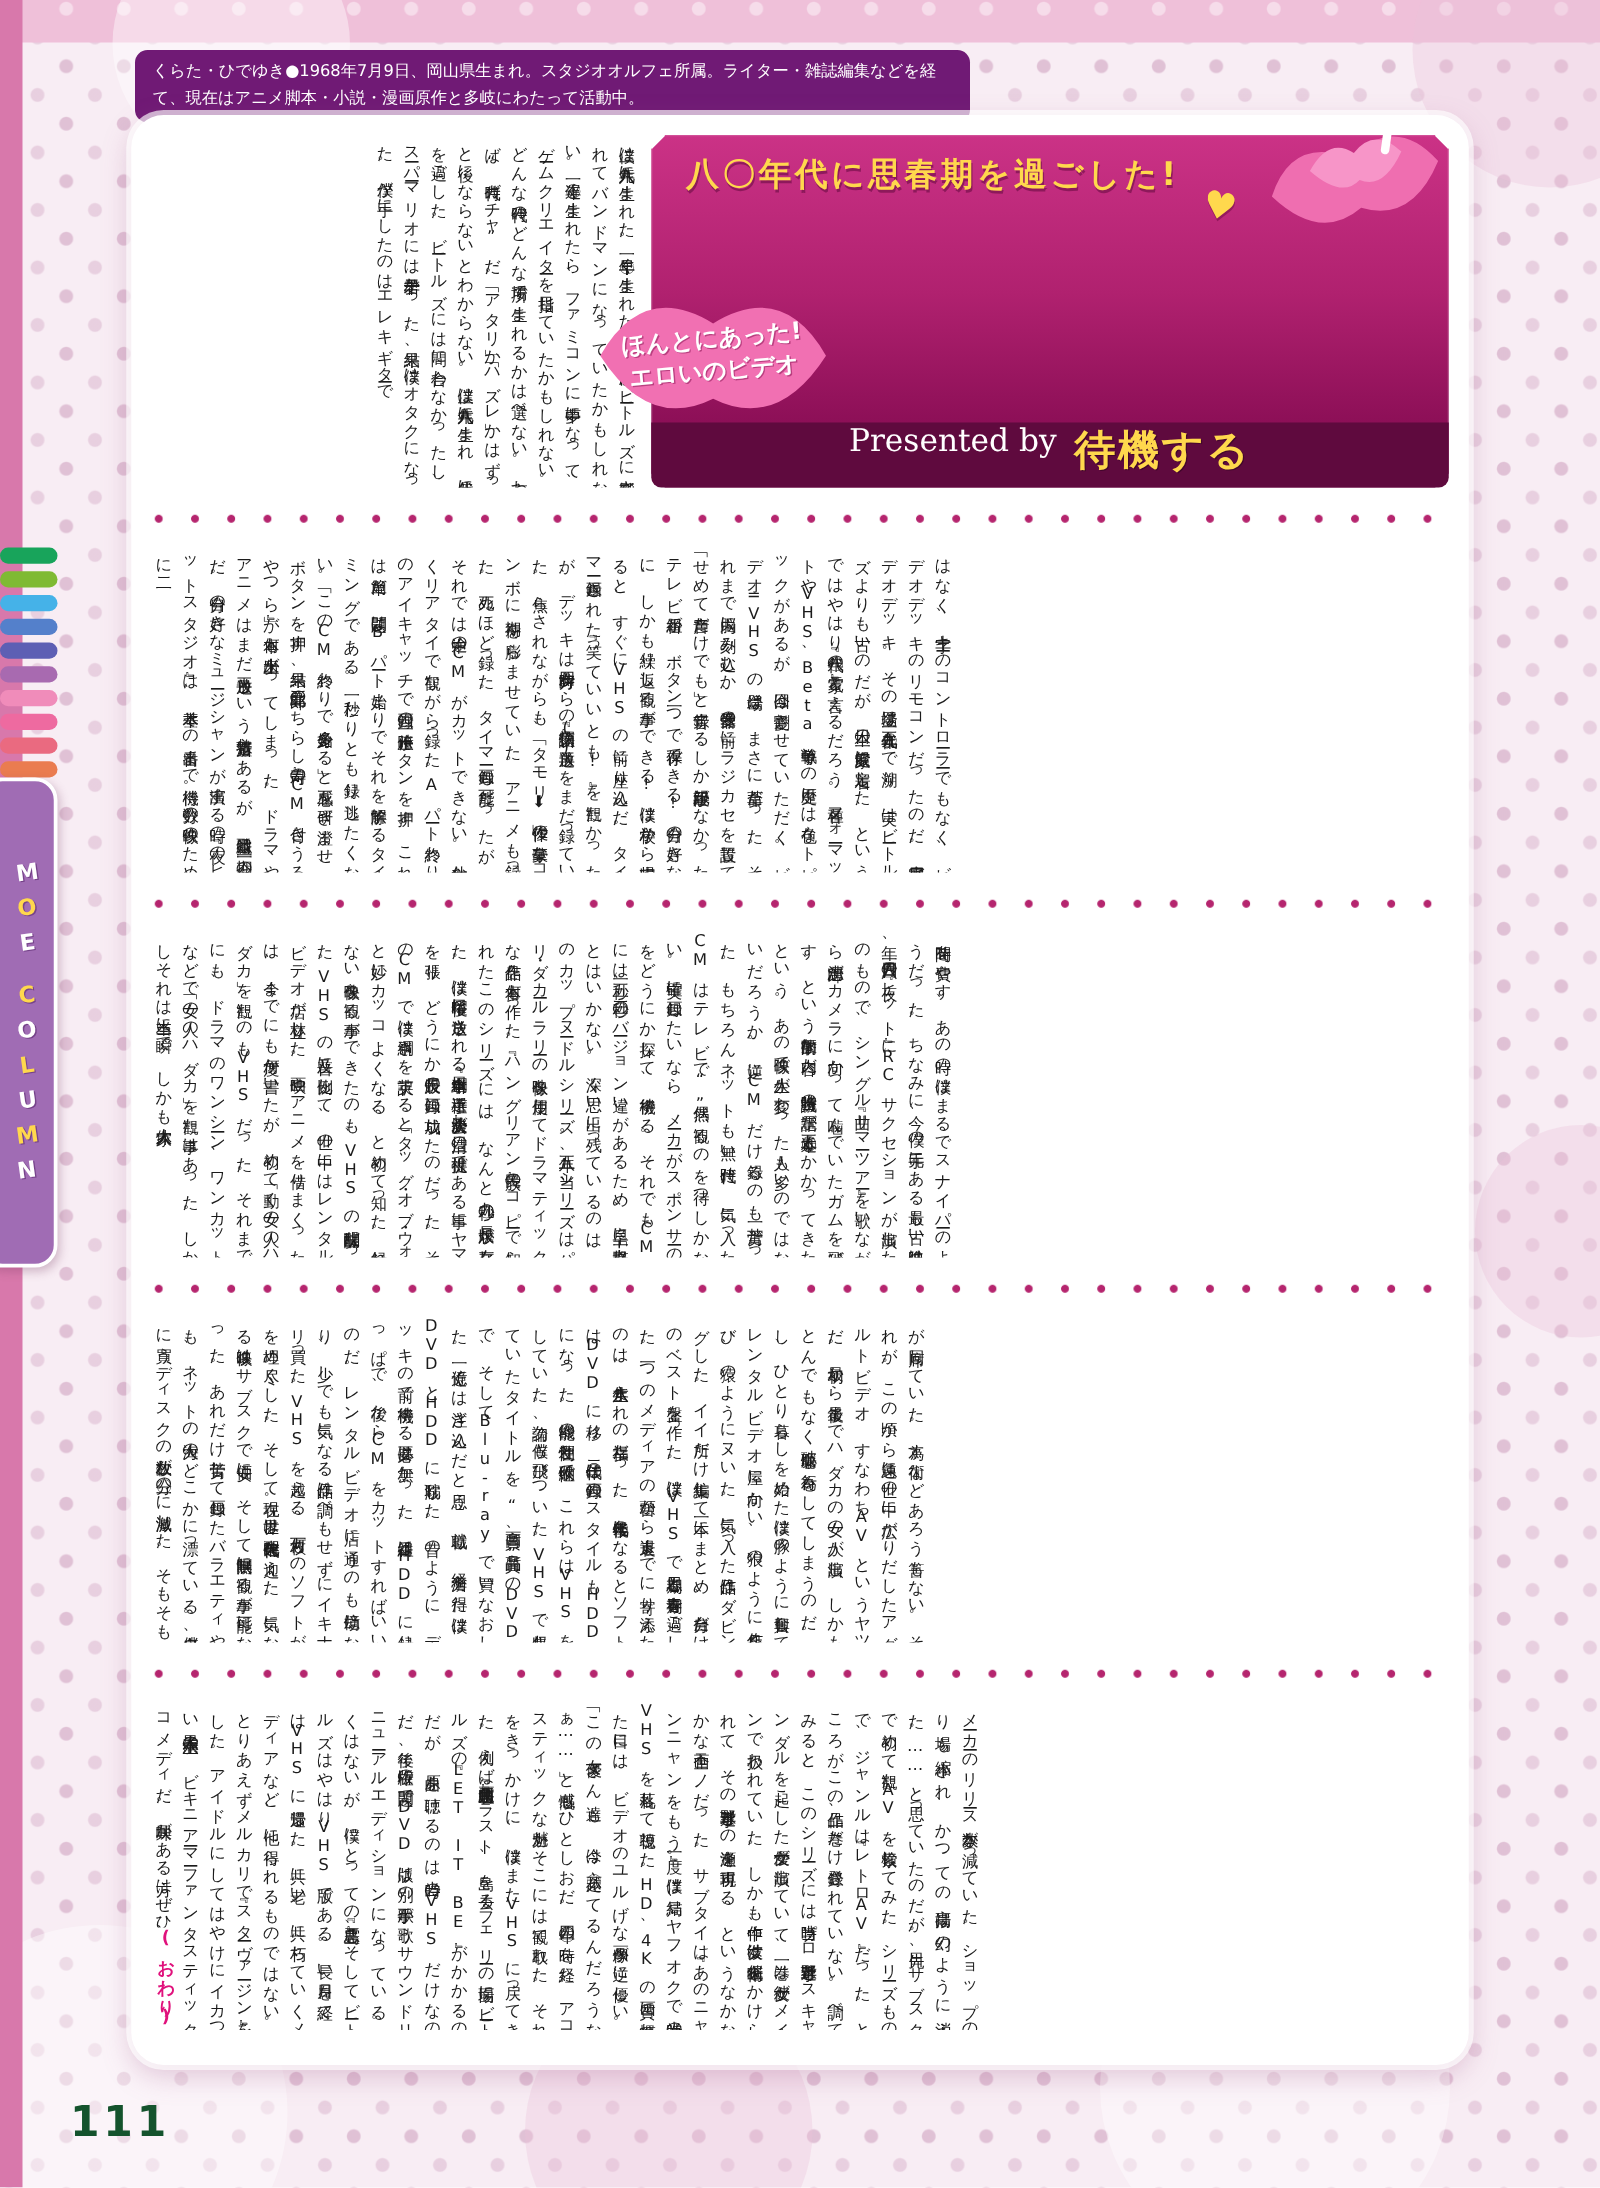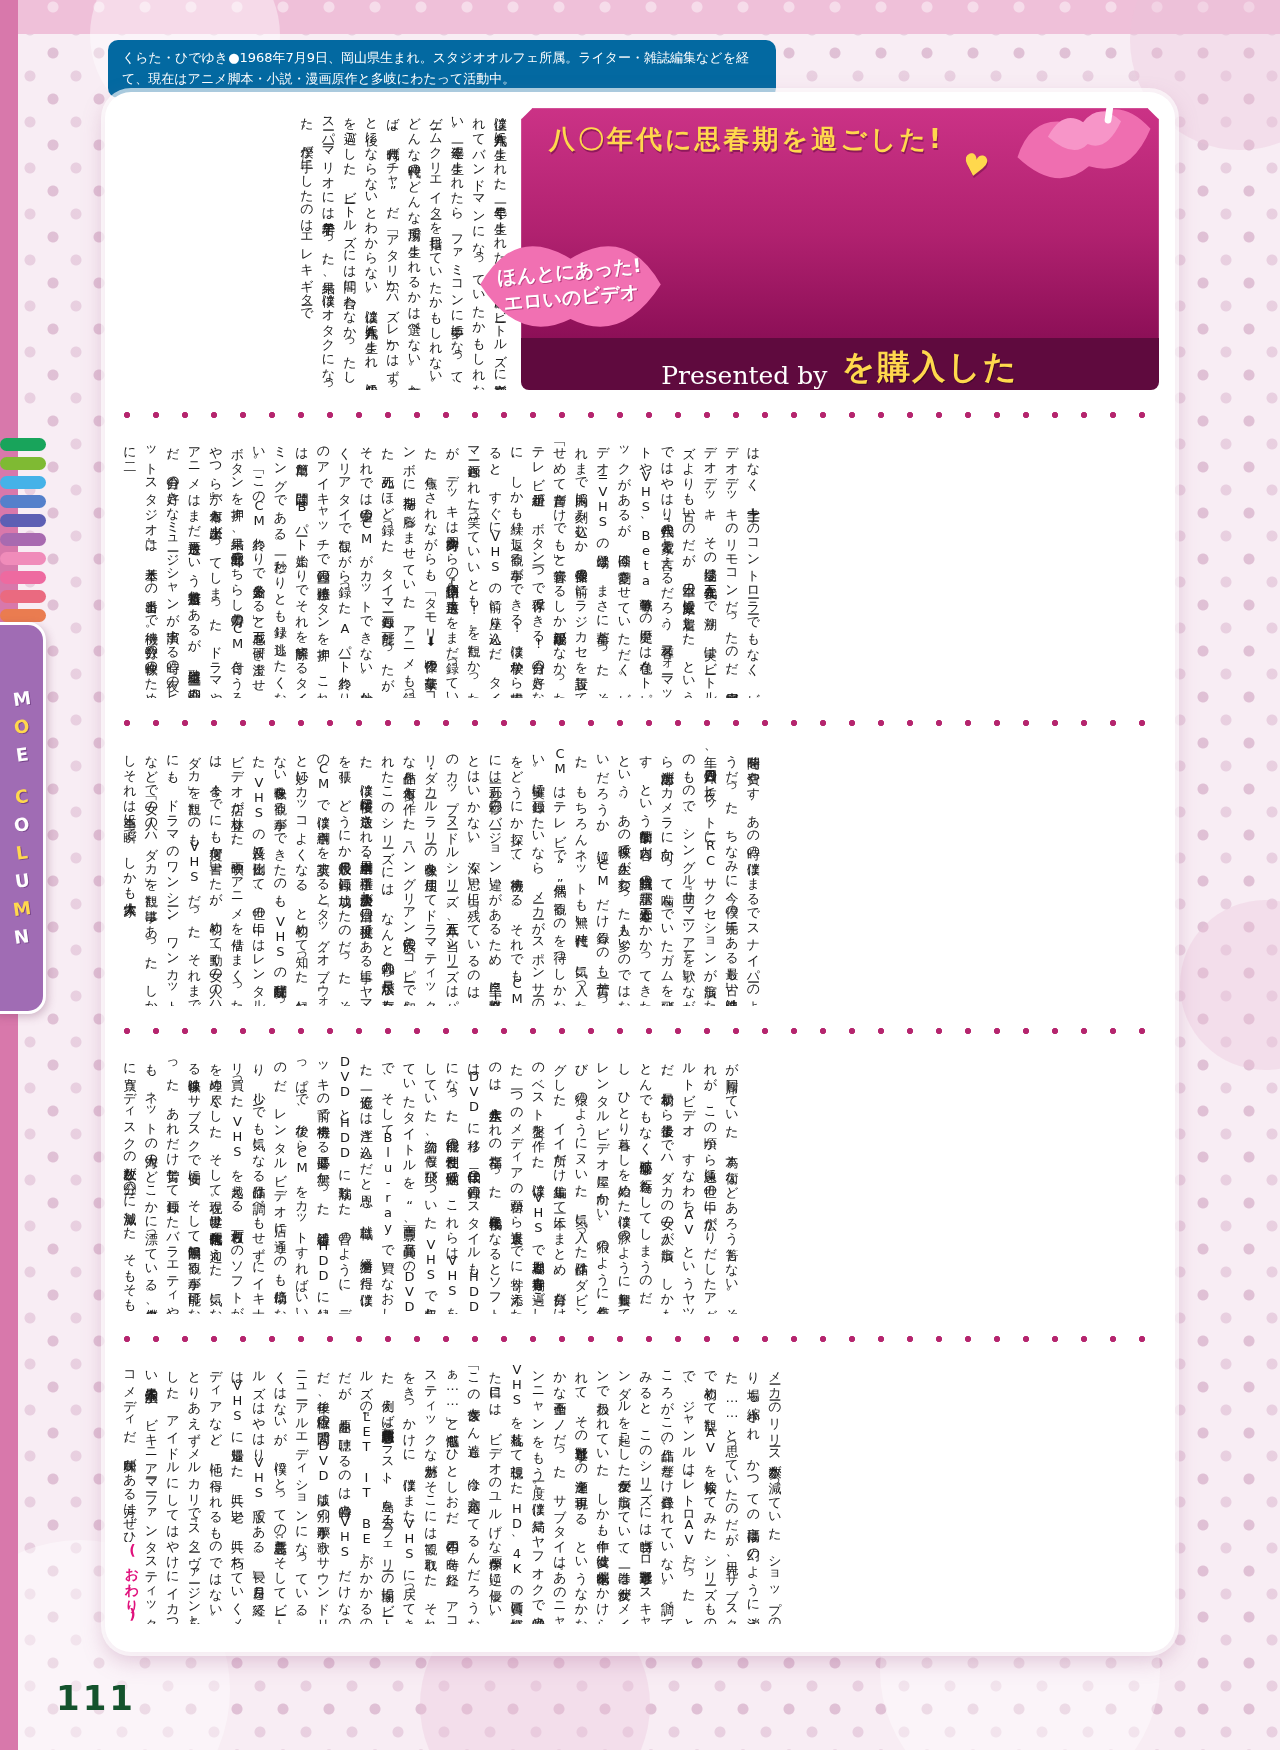--- a/index.html
+++ b/index.html
@@ -36,21 +36,21 @@
   }
   .moe-letter { font-weight:bold; font-size:18px; line-height:1.55; transform:rotate(-8deg);
     text-shadow:1px 1px 0 rgba(90,40,110,.6); }
   .moe-letter.whi { color:#ffffff; }
   .moe-letter.yel { color:#ffd84d; }
   .moe-letter.sp { height:14px; }
 
   
   .bio {
     position:absolute; left:108px; top:40px; width:668px;
-    background:#0369a1; border-radius:10px; color:#fff;
+    background:#701a75; border-radius:10px; color:#fff;
     font-size:13px; line-height:1.6; padding:8px 14px;
   }
 
   
   .card {
     position:absolute; left:105px; top:92px; width:1070px; height:1560px;
     background:#fff; border-radius:26px;
     box-shadow:0 0 0 4px rgba(255,255,255,.65), 0 8px 22px rgba(170,100,145,.35);
     padding:16px 16px 10px 14px;
   }
@@ -98,21 +98,21 @@
   .subtitle-wrap { position:absolute; left:-58px; bottom:40px; width:215px; height:130px; z-index:4; }
   .subtitle-lips { position:absolute; inset:0; }
   .subtitle-text {
     position:absolute; inset:0; display:flex; flex-direction:column; align-items:center; justify-content:center;
     color:#fff; font-weight:bold; font-size:19px; line-height:1.35; transform:rotate(-5deg);
     text-shadow:1px 1px 0 rgba(150,30,95,.6); white-space:nowrap;
   }
   .presented {
     position:absolute; left:0; right:0; bottom:0; height:52px;
     background:#5f0a3e; border-radius:0 0 8px 8px;
-    display:flex; align-items:flex-end; justify-content:center; gap:14px; z-index:2;
+    display:flex; align-items:flex-start; justify-content:center; gap:14px; z-index:2;
   }
   .presented .pby { color:#fff; font-family:"DejaVu Serif", serif; font-size:25px; }
   .presented .auth { color:#ffd84d; font-size:33px; font-weight:bold; letter-spacing:2px;
     text-shadow:1px 1px 0 rgba(0,0,0,.3); }
 
   .ending-mark {
     position:absolute; left:2px; bottom:2px;
     writing-mode:vertical-rl; text-orientation:upright;
     color:#e0117c; font-weight:bold; font-size:14px; line-height:21.5px;
     background:#fff;
@@ -186,21 +186,21 @@
           <path d="M8 30 Q24 2 50 18 Q76 2 92 30 Q74 58 50 46 Q26 58 8 30 Z" fill="#f170b2"></path>
         </svg>
         <div class="subtitle-text">
           <span>ほんとにあった!</span>
           <span>エロいのビデオ</span>
         </div>
       </div>
 
       <div class="presented">
         <span class="pby">Presented by</span>
-        <span class="auth">を購入した</span>
+        <span class="auth">待機する</span>
       </div>
     </div>
   </div>
 
   <div class="dots"></div>
   <div class="vtext sec-body">はなく、十字キーのコントローラーでもなく、ビデオデッキのリモコンだったのだ。家庭用ビデオデッキ。その登場は一九五〇年代まで溯り、実はビートルズよりも古いのだが、日本の一般家庭に定着した、という意味ではやはり『八〇年代の家電』と言えるだろう。各種フォーマットやVHS、Beta戦争等その歴史には色々なトピックがあるが、今回は割愛させていただく。ビデオ=VHSの登場は、まさに革命だった。それまで脳内に刻み込むか、受像器の前にラジカセを設置して「せめて音声だけでも」と録音するしか記録手段がなかったテレビ番組が、ボタン一つで保存できる!自分の好きな時に、しかも繰り返し観る事ができる!僕は学校から帰宅すると、すぐにVHSの前に座り込んだ。タイマー録画された『笑っていいとも!』を観たかったが、デッキは夕方四時からの『探偵物語』(再放送)をまだ録っていた。焦らされながらも、「タモリ⬇優作」の豪華なコンボに期待を膨らませていた。アニメも録った。死ぬほど録った。タイマー録画も可能だったが、それでは途中のCMがカットできない。仕方なくリアタイで観ながら録った。Aパート終わりのアイキャッチで録画の一時停止ボタンを押す。これは簡単だ。問題はBパート始まりでそれを解除するタイミングである。一秒たりとも録り逃したくない。「このCM終わりで多分始まる」と五感を研ぎ澄ませ、ボタンを押す。結果、「北島三郎の『ちらし寿司』のCM付き『うる星やつら』」が何本も出来上がってしまった。ドラマやアニメはまだ再放送という救済措置もあるが、歌番組は一期一会の真剣勝負だ。自分の好きなミュージシャンが出演する時の『夜のヒットスタジオ』は、基本その出番まで待機。数分の映像のために二</div>
 
   <div class="dots"></div>
   <div class="vtext sec-body">時間を費やす、あの時の僕はまるでスナイパーのようだった。ちなみに今、僕の手元にある最も古い映像は八二年、六月一四日の『夜ヒット』にRCサクセションが出演した時のもので、シングル曲『サマーツアー』を歌いながら清志郎がカメラに向かって噛んでいたガムを飛ばす、という衝撃的な内容だ。当時抗議の電話が五〇〇本近くかかってきたという。あの映像で人生が変わった人も多いのではないだろうか。逆にCMだけ録るのも一苦労だった。もちろんネットも無い時代だ。気に入ったCMはテレビで“偶然”観るのを待つしかない。確実に録画したいなら、メーカーがスポンサーの提供番組をどうにか探して、待機する。それでもCMには一五秒、三〇秒のバージョン違いがあるため、早々に「一撃必撮!」とはいかない。深く思い出に残っているのは、日清のカップヌードルシリーズ。八五年、当シリーズはパリ・ダカールラリーの映像を使用してドラマティックな作品を何本も作った。『ハングリアン民族』のコピーで知られたこのシリーズには、なんと九〇秒の長尺版が存在した。僕は日曜午後に放送される『全日本綱引き選手権 決勝大会』が日清の一社提供である事にヤマを張り、どうにか長尺版の録画に成功したのだった。そのCMで僕は綱引きを英訳すると「タッグ・オブ・ウォー」と妙にカッコよくなる、と初めて知った。録れない映像を観る事ができたのも、VHSの醍醐味だった。VHSの普及に比例して、世の中にはレンタルビデオ店が林立した。映画やアニメを借りまくった事は、今までにも何度か書いたが、初めて「動く女の人のハダカ」を観たのもVHSだった。それまでにも、ドラマのワンシーン、ワンカットなどで「女の人のハダカ」を観た事はあった。しかしそれは本当に一瞬で、しかも大体家人</div>
 

